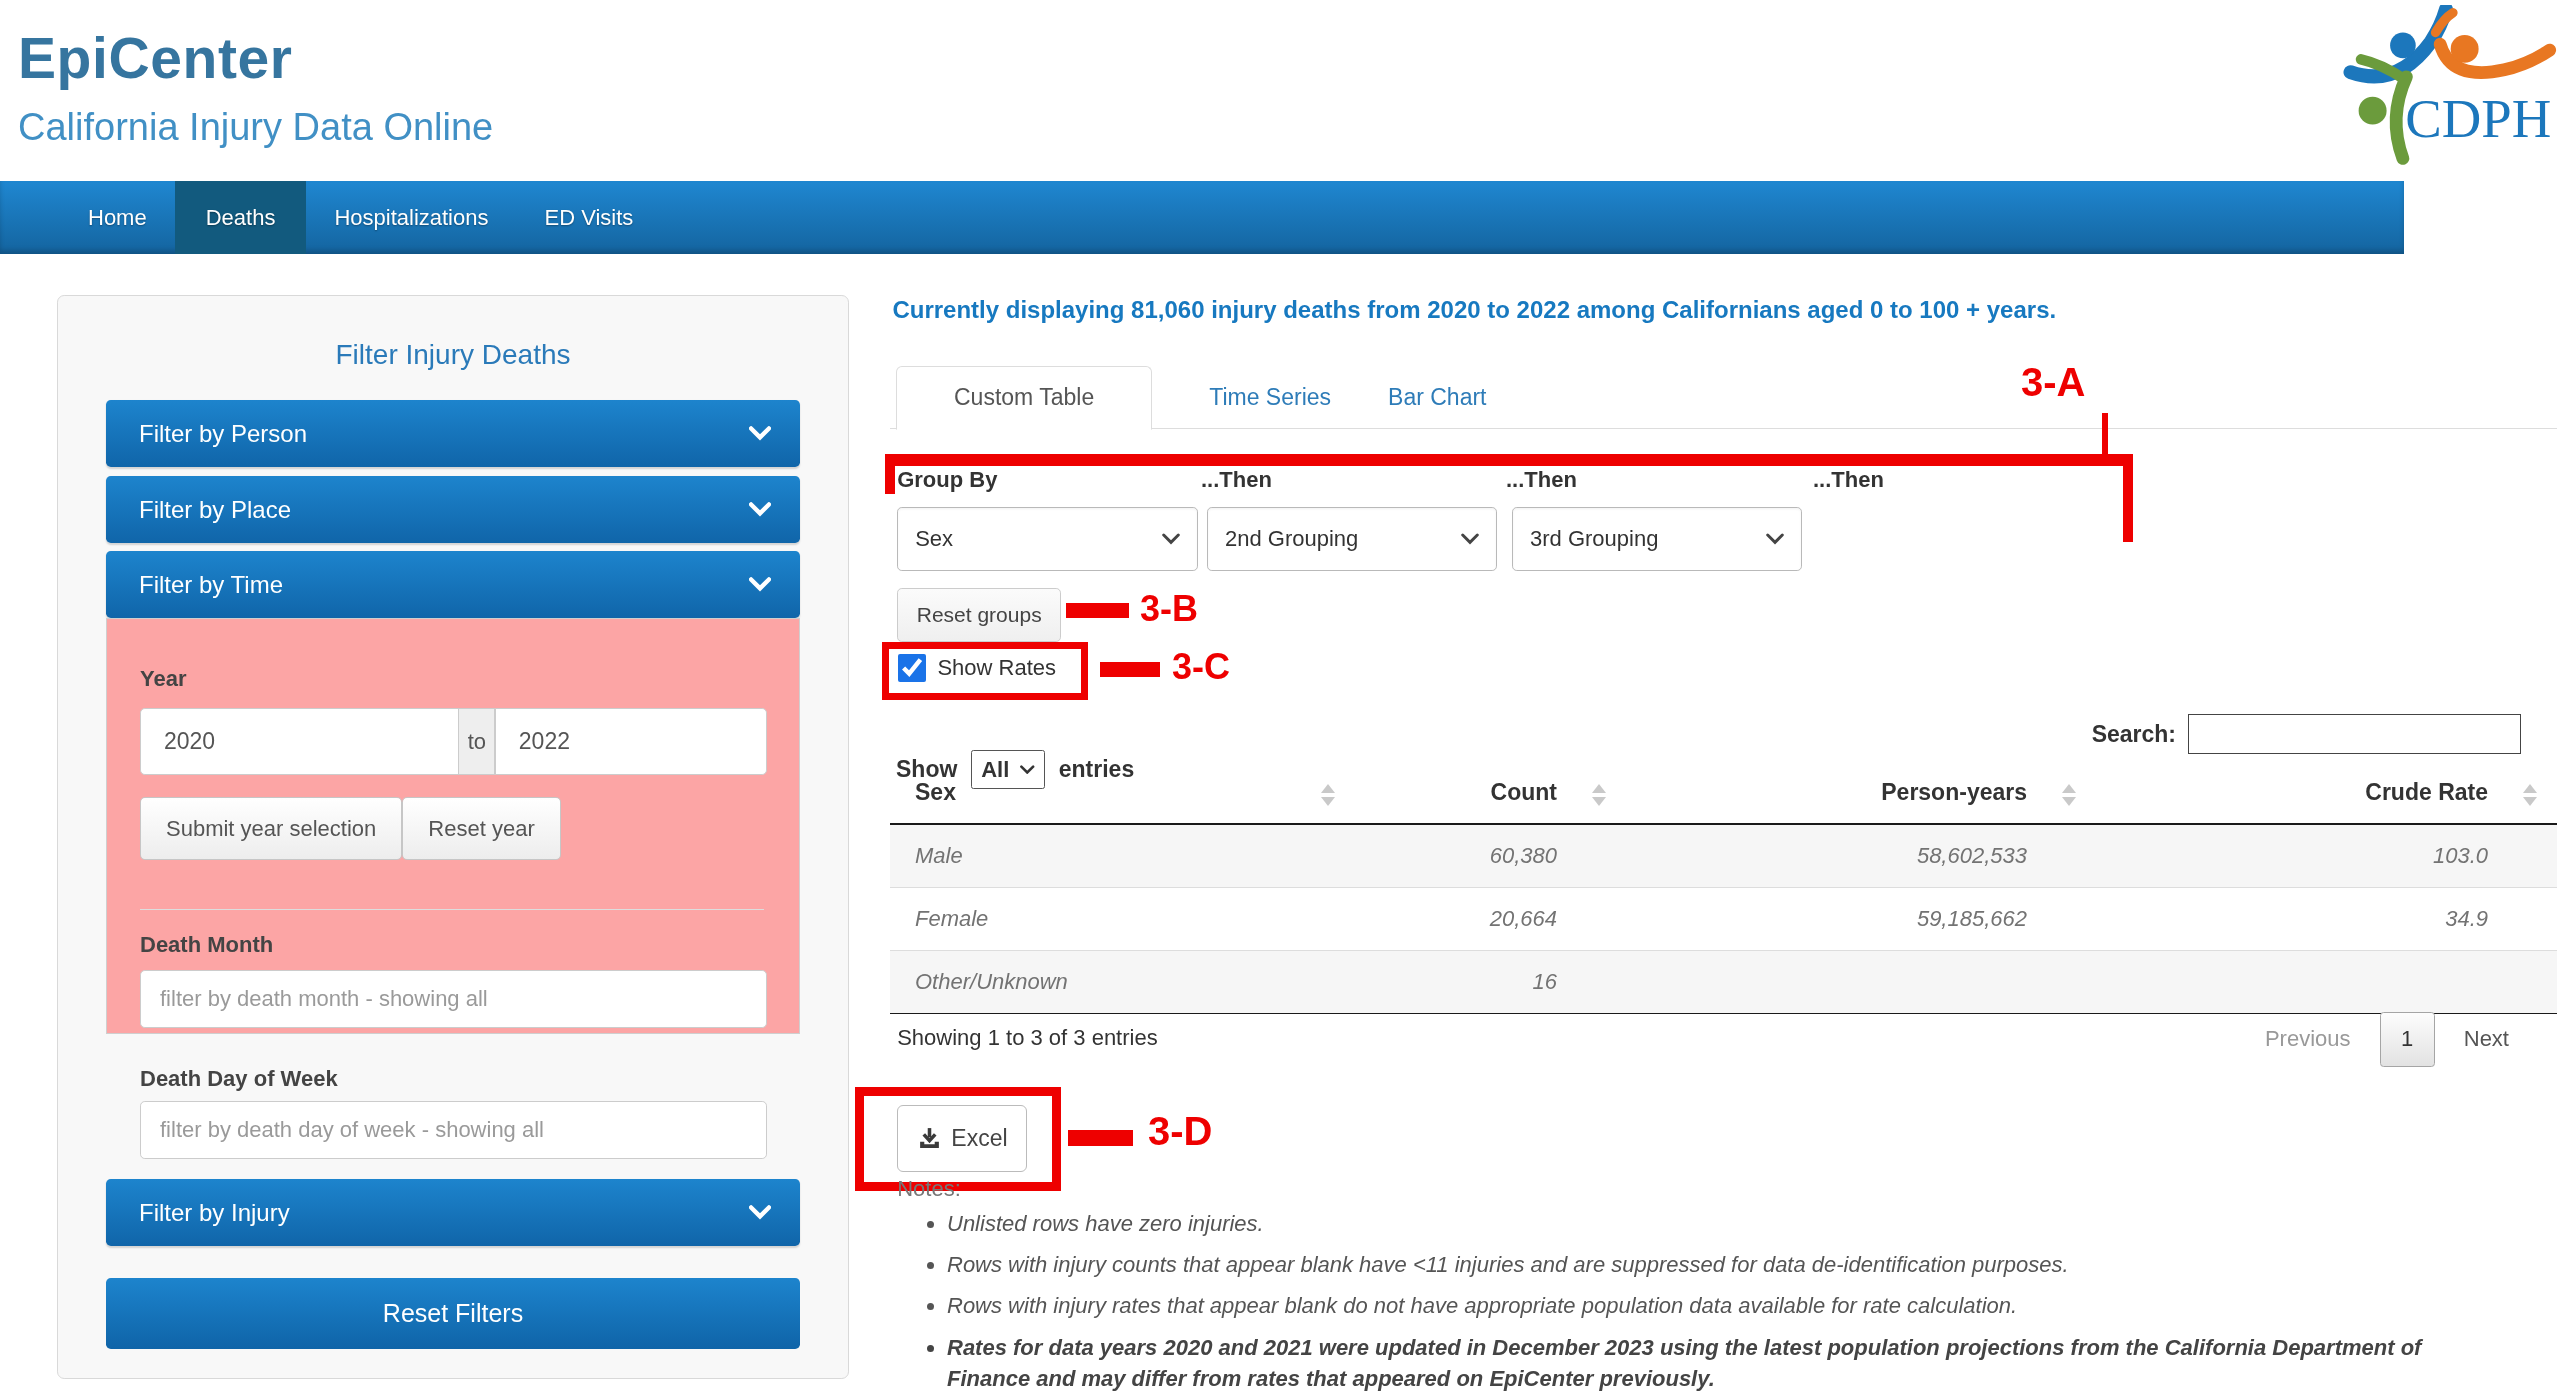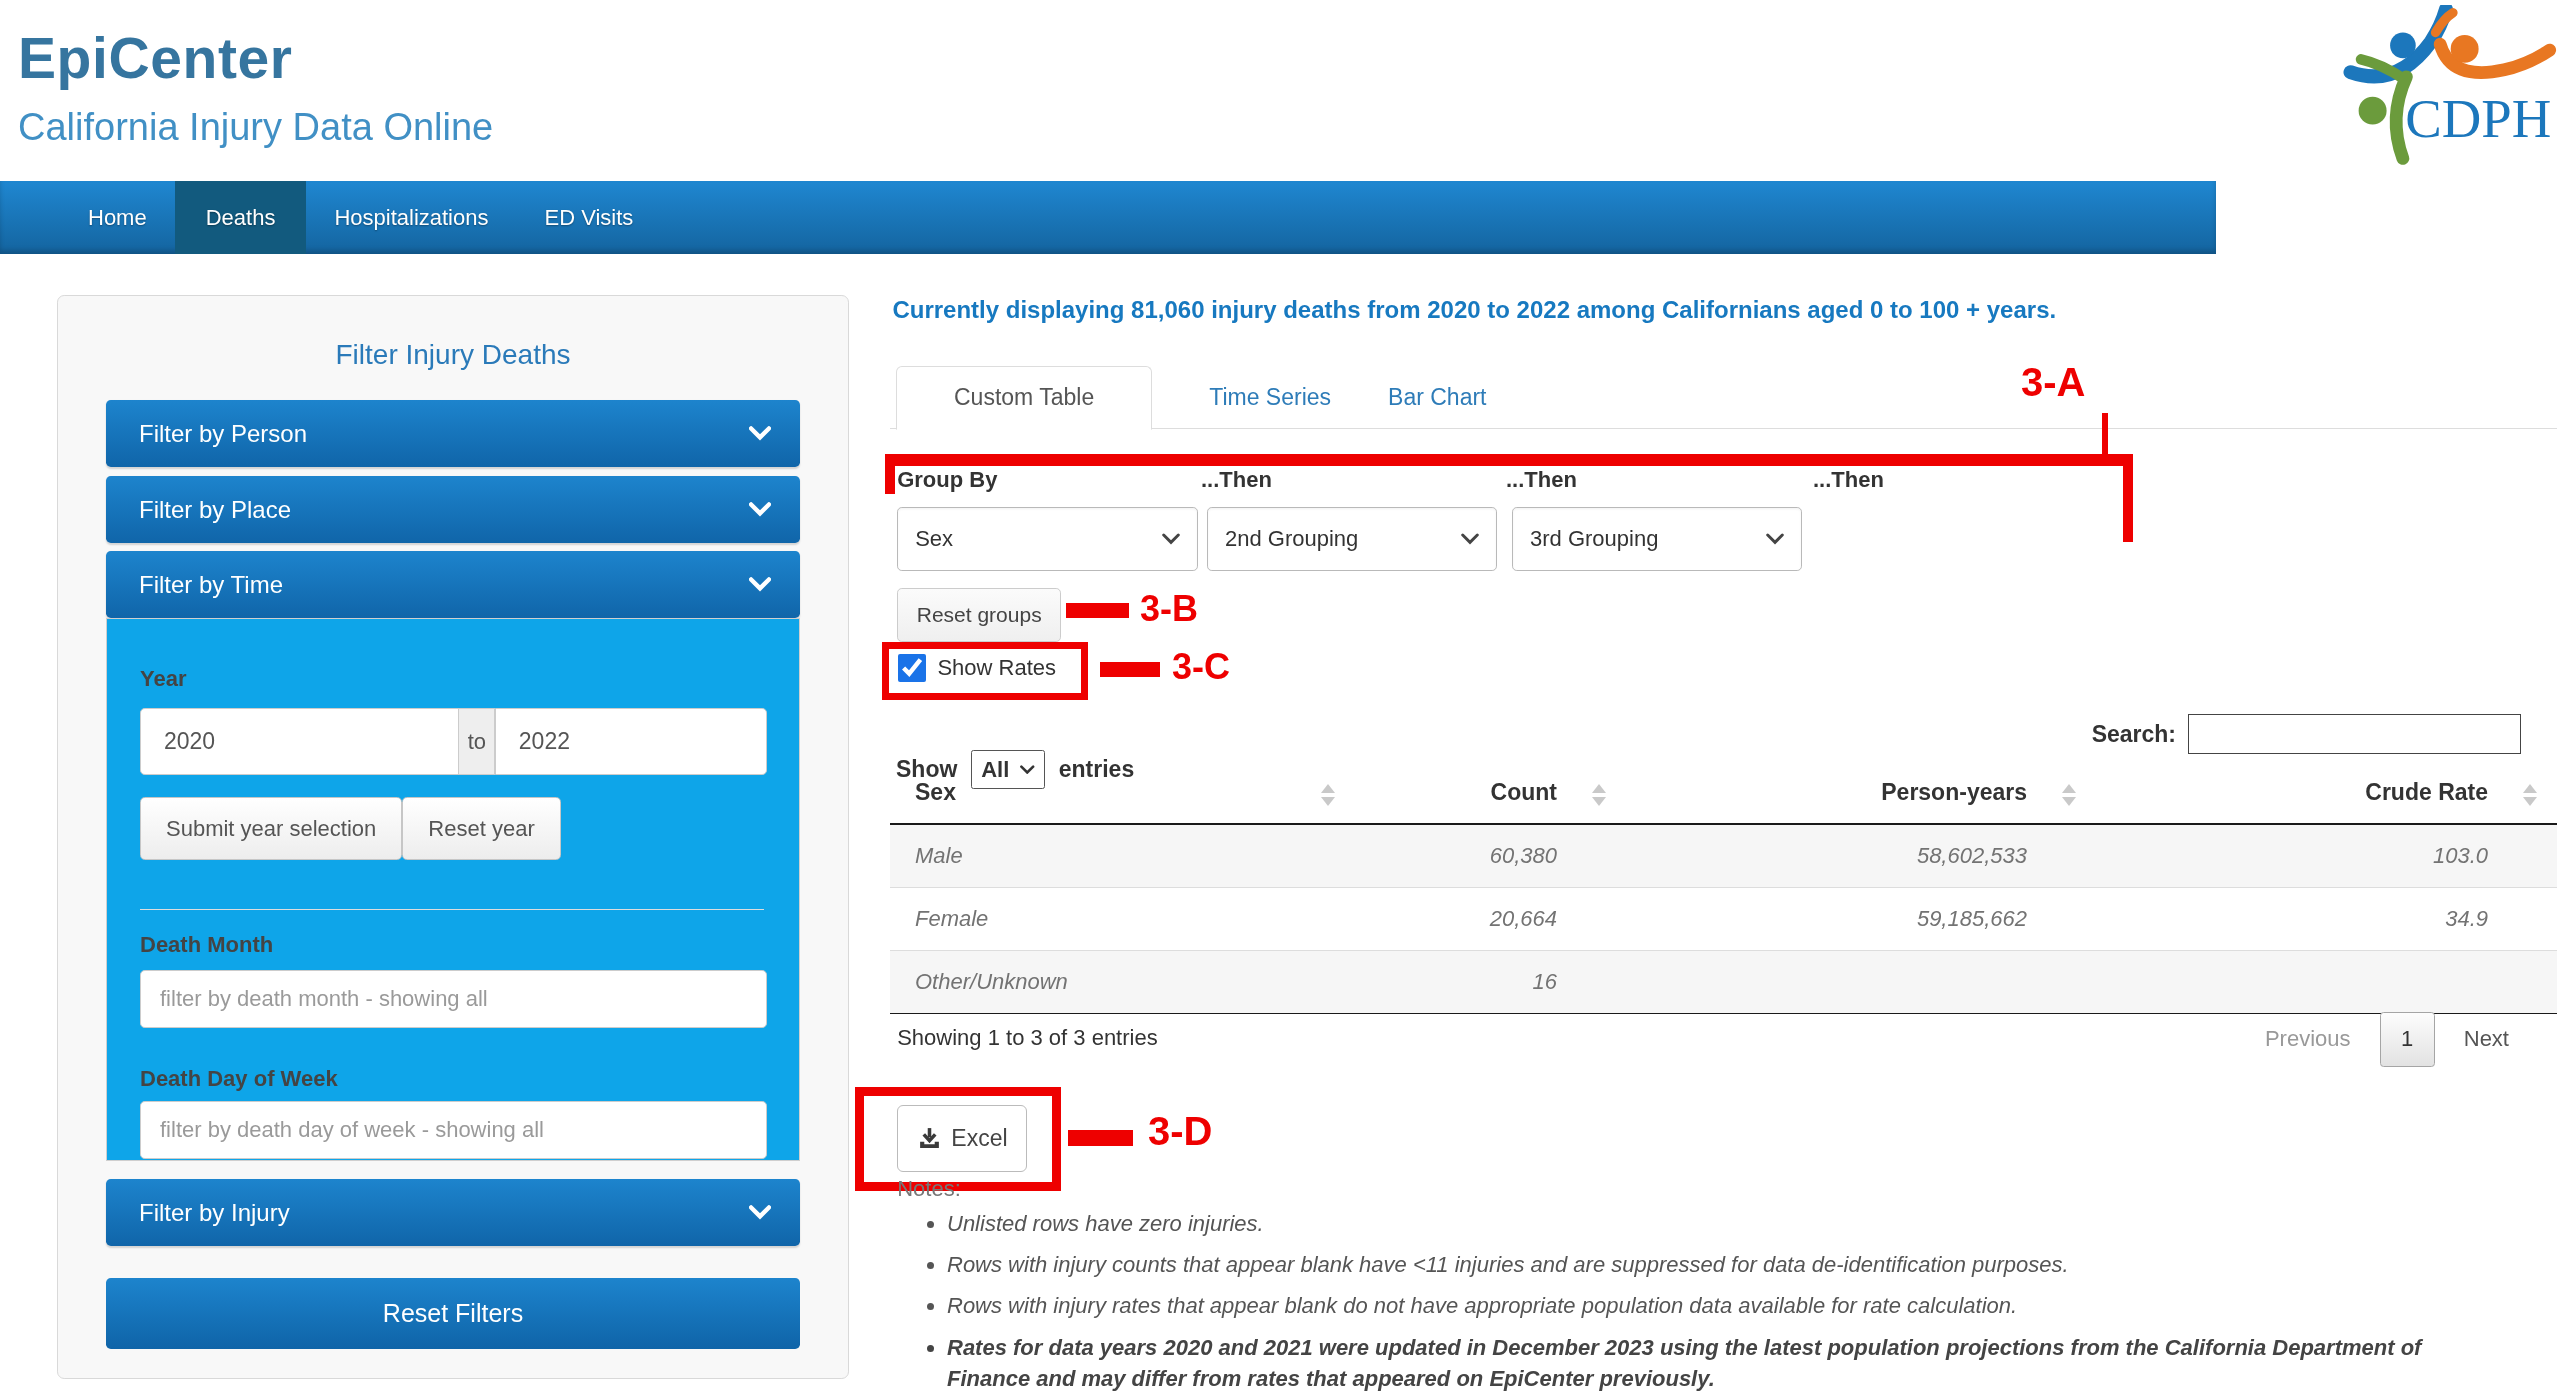--- a/index.html
+++ b/index.html
@@ -7,38 +7,38 @@
   .page { position:relative; width:2576px; height:1396px; background:#fff; overflow:hidden; }
 
   
   .header { position:absolute; left:0; top:0; width:2576px; height:181px; background:#fff; }
   .brand { position:absolute; left:18px; top:25px; }
   .brand-title { font-size:57px; font-weight:bold; color:#36759f; letter-spacing:0.6px; }
   .brand-subtitle { font-size:38px; color:#4190c5; margin-top:14.5px; }
   .logo { position:absolute; left:2333px; top:4.8px; width:233px; height:167px; }
 
   
-  .nav { position:absolute; left:0; top:181px; width:2216px; height:73px;
+  .nav { position:absolute; left:0; top:181px; width:2404px; height:73px;
          background:linear-gradient(#1f87d1,#14649f); display:flex; padding-left:60px;
          box-shadow:inset 0 -3.6px 4.8px rgba(0,0,0,.18); }
   .nav-item { display:flex; align-items:center; padding:0 28px; color:#fff; font-size:22px;
               text-shadow:0 1.2px 1.8px rgba(0,0,0,.35); cursor:pointer; text-decoration:none; }
   .nav-item.active { background:#125a7e; padding:0 31px; }
 
   
   .filter-panel { position:absolute; left:57px; top:295px; width:792px; height:1084px;
                   background:#f8f8f8; border:0.6px solid #d9d9d9; border-radius:7.2px; }
   .panel-title { position:absolute; left:0; top:43px; width:100%; text-align:center;
                  font-size:28px; color:#2a7ab9; }
   .acc { position:absolute; left:48px; right:48px; height:67px; border-radius:4.8px;
          background:linear-gradient(#1d84cd,#1065a9); color:#fff; font-size:24px;
          display:flex; align-items:center; justify-content:space-between;
          padding:0 29px 0 33px; cursor:pointer; box-shadow:0 1.2px 1.8px rgba(0,0,0,.15); }
-  .time-content { position:absolute; left:48px; right:48px; top:322px; height:543px;
-                  background:#0ea5e9; border:0.6px solid #cfcfcf; }
+  .time-content { position:absolute; left:48px; right:48px; top:322px; height:416px;
+                  background:#fca5a5; border:0.6px solid #cfcfcf; }
   .lbl { position:absolute; font-size:22px; font-weight:bold; color:#444; }
   .year-group { position:absolute; left:33px; top:89px; display:flex; }
   .year-input { width:319px; height:67px; border:0.6px solid #ccc; border-radius:4.8px 0 0 4.8px;
                 font-size:23px; color:#555; padding:0 23px; background:#fff; }
   .year-addon { width:37px; height:67px; margin-left:-0.6px; border:0.6px solid #ccc; background:#eee;
                 display:flex; align-items:center; justify-content:center; font-size:22px; color:#555; }
   .year-input.right { width:272px; margin-left:-0.6px; border-radius:0 4.8px 4.8px 0; }
   .btn-row { position:absolute; left:33px; top:178px; display:flex; }
   .btn-default { background:linear-gradient(#ffffff,#ededed); border:0.6px solid #c6c6c6;
                  border-radius:4.8px; font-size:22px; color:#555; height:63px; padding:0 25px;

